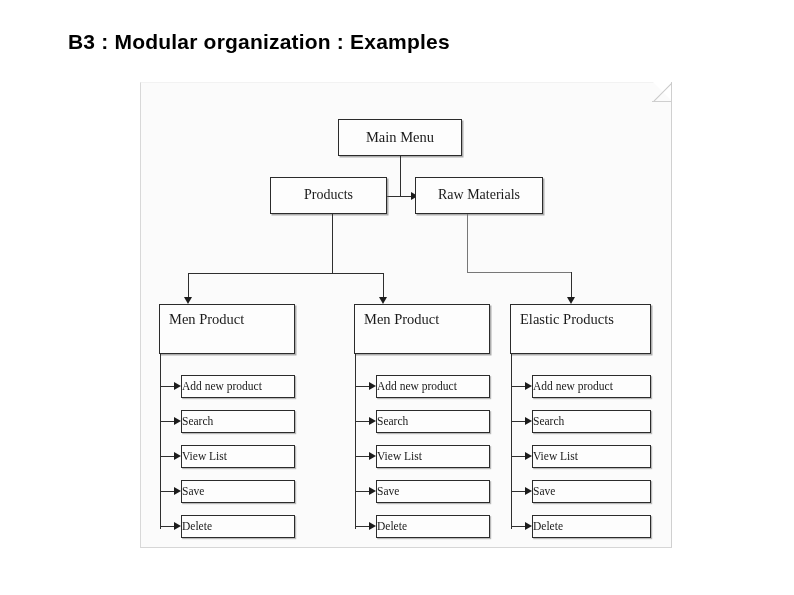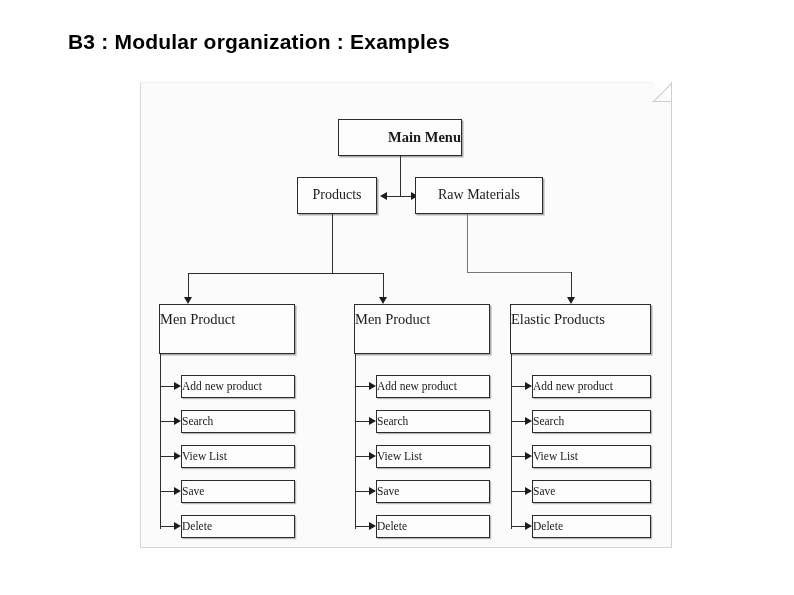--- a/index.html
+++ b/index.html
@@ -102,36 +102,37 @@
     display: block;
     width: 100%;
     line-height: 1.05;
   }
 
   
   .node.top-node {
     font-size: 14.5px;
     justify-content: center;
   }
-  .node.top-node .node-label { text-align: right; font-weight: bold; }
+  .node.top-node .node-label { text-align: center; }
 
   
   .node.mid-node {
     font-size: 14px;
     padding-left: 10px;
   }
   .node.mid-node.centered {
     padding-left: 0;
     justify-content: center;
   }
   .node.mid-node.centered .node-label { text-align: center; }
 
   
   .node.group-node {
     font-size: 14.5px;
+    padding-left: 9px;
     align-items: flex-start;
     padding-top: 7px;
   }
 
   
   .node.leaf-node {
     font-size: 11.5px;
     padding-left: 0;
     box-shadow: 1.2px 1.2px 0 0 rgba(120,120,120,0.5);
     justify-content: center;
@@ -192,21 +193,21 @@
   </div>
 
   <div class="conn-v" style="left:259px; top:73px; height:41px;"></div>
 
   <div class="conn-h" style="left:242px; top:113px; width:35px;"></div>
 
   <div class="arrow-left" style="left:239px; top:109px;"></div>
 
   <div class="arrow-right" style="left:270px; top:109px;"></div>
 
-  <div class="node mid-node centered" style="left:156px; top:94px; width:80px; height:37px;">
+  <div class="node mid-node centered" style="left:129px; top:94px; width:117px; height:37px;">
     <span class="node-label">Products</span>
   </div>
 
   <div class="node mid-node centered" style="left:274px; top:94px; width:128px; height:37px;">
     <span class="node-label">Raw Materials</span>
   </div>
 
   <div class="conn-v" style="left:191px; top:131px; height:60px;"></div>
   <div class="conn-h" style="left:47px; top:190px; width:196px;"></div>
   <div class="conn-v" style="left:47px; top:190px; height:26px;"></div>

